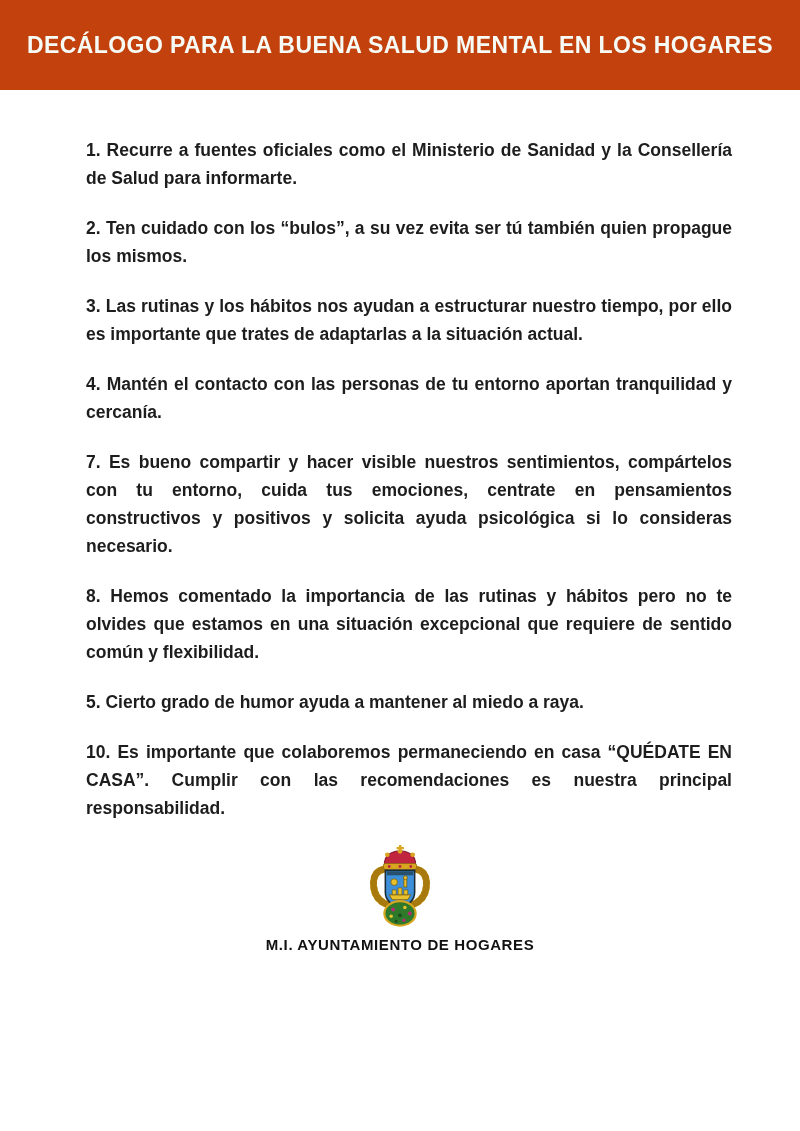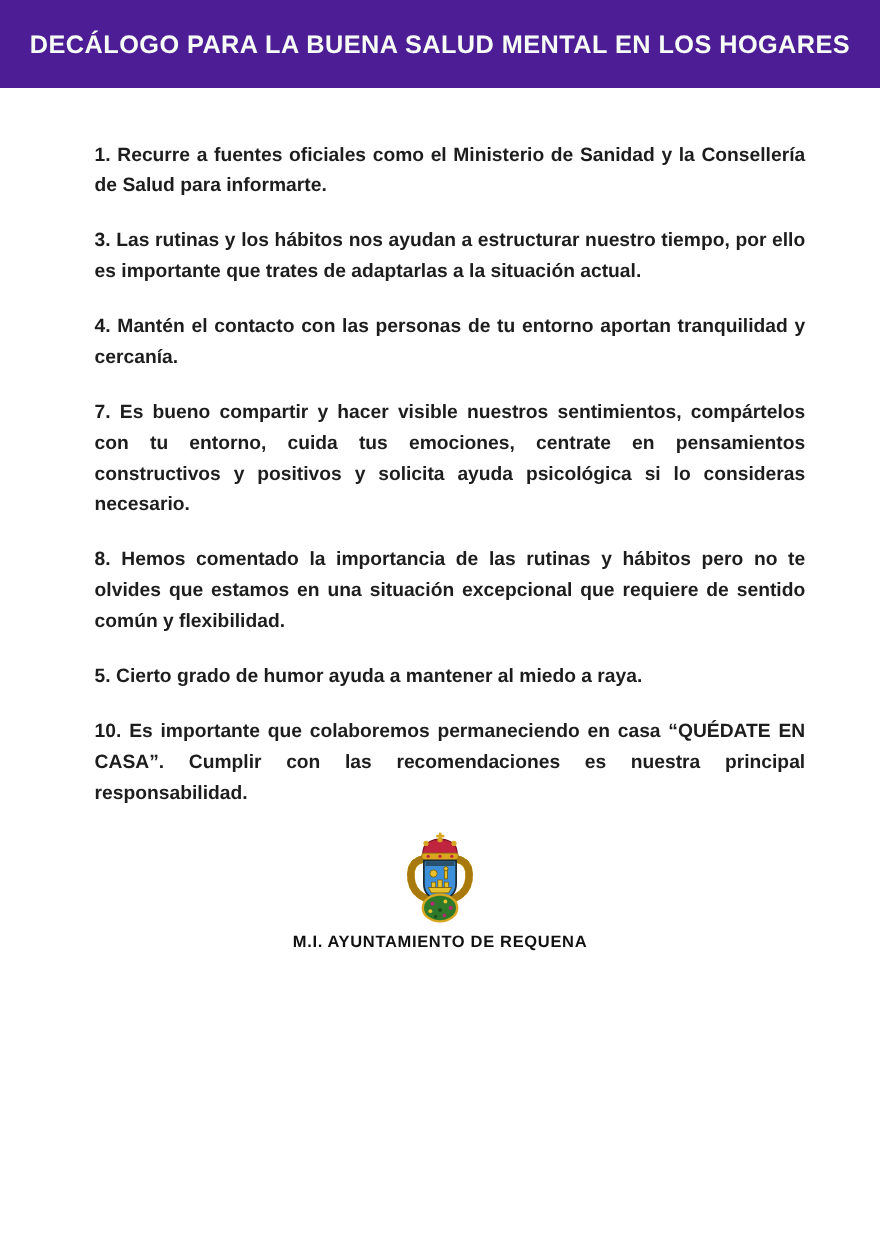--- a/index.html
+++ b/index.html
@@ -9,22 +9,22 @@
   }
   body {
     width: 800px;
     height: 1131px;
     font-family: "Liberation Sans", sans-serif;
     position: relative;
     overflow: hidden;
   }
   .banner {
     width: 100%;
-    height: 80px;
-    background: #4c1d95;
+    height: 90px;
+    background: #c2410c;
     display: flex;
     align-items: center;
     justify-content: center;
   }
   .banner h1 {
     margin: 0;
     color: #f6fbf6;
     font-size: 23px;
     font-weight: bold;
     letter-spacing: 0.4px;
@@ -65,20 +65,21 @@
 </style>
 </head>
 <body>
 
 <header class="banner">
   <h1>DECÁLOGO PARA LA BUENA SALUD MENTAL EN LOS HOGARES</h1>
 </header>
 
 <main class="content">
   <p>1. Recurre a fuentes oficiales como el Ministerio de Sanidad y la Consellería de Salud para informarte.</p>
+  <p>2. Ten cuidado con los “bulos”, a su vez evita ser tú también quien propague los mismos.</p>
   <p>3. Las rutinas y los hábitos nos ayudan a estructurar nuestro tiempo, por ello es importante que trates de adaptarlas a la situación actual.</p>
   <p>4. Mantén el contacto con las personas de tu entorno aportan tranquilidad y cercanía.</p>
   <p>7. Es bueno compartir y hacer visible nuestros sentimientos, compártelos con tu entorno, cuida tus emociones, centrate en pensamientos constructivos y positivos y solicita ayuda psicológica si lo consideras necesario.</p>
   <p>8. Hemos comentado la importancia de las rutinas y hábitos pero no te olvides que estamos en una situación excepcional que requiere de sentido común y flexibilidad.</p>
   <p>5. Cierto grado de humor ayuda a mantener al miedo a raya.</p>
   <p>10. Es importante que colaboremos permaneciendo en casa “QUÉDATE EN CASA”. Cumplir con las recomendaciones es nuestra principal responsabilidad.</p>
 </main>
 
 <footer class="footer">
   <svg class="crest" viewBox="0 0 88 88" aria-hidden="true">
@@ -113,14 +114,14 @@
 
     <ellipse cx="44" cy="71" rx="16" ry="12.5" fill="#2f7a2a" stroke="#d9a620" stroke-width="2.2"></ellipse>
     <circle cx="37" cy="67" r="2" fill="#b52b6f"></circle>
     <circle cx="49" cy="65" r="1.8" fill="#e8c12c"></circle>
     <circle cx="54" cy="71" r="2" fill="#b52b6f"></circle>
     <circle cx="44" cy="73" r="2" fill="#1c4d1c"></circle>
     <circle cx="35" cy="74" r="1.8" fill="#e8c12c"></circle>
     <circle cx="48" cy="78" r="1.7" fill="#b52b6f"></circle>
     <circle cx="40" cy="79" r="1.6" fill="#1c4d1c"></circle>
   </svg>
-  <div class="caption">M.I. AYUNTAMIENTO DE REQUENA</div>
+  <div class="caption">M.I. AYUNTAMIENTO DE HOGARES</div>
 </footer>
 
 </body></html>

